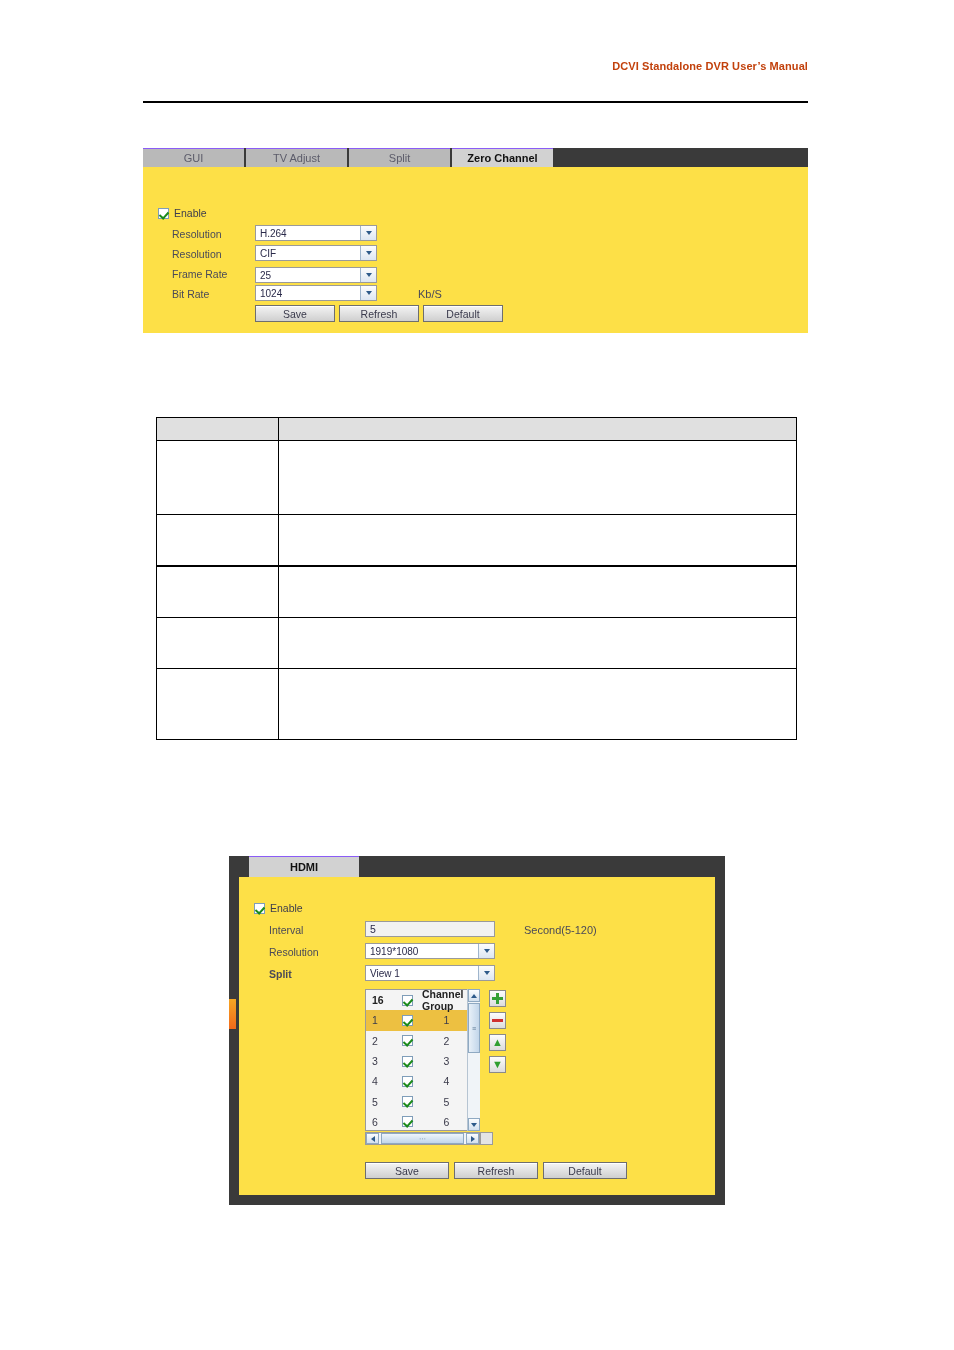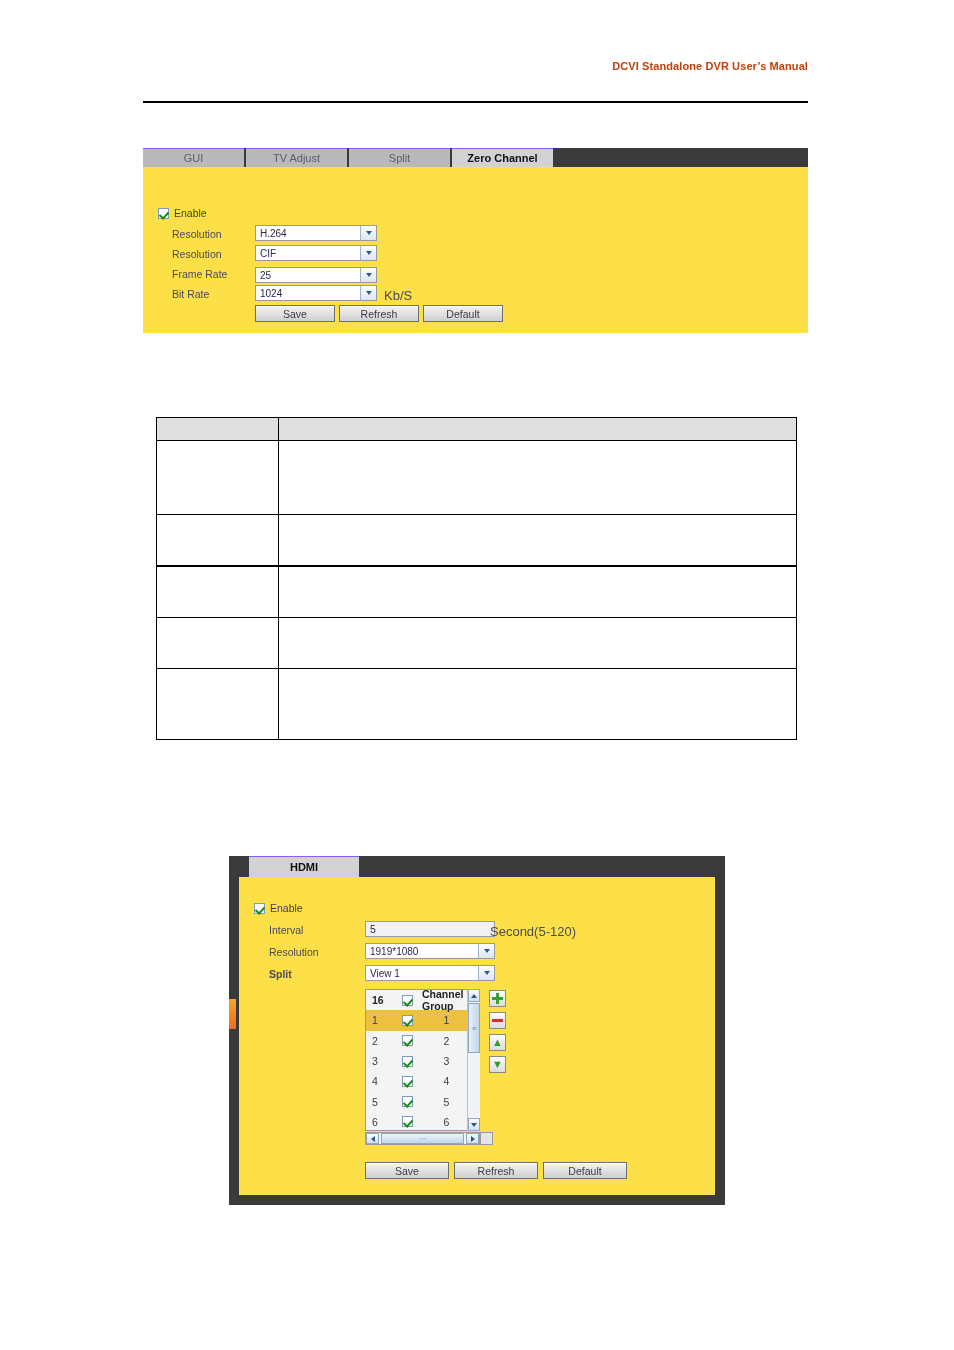--- a/index.html
+++ b/index.html
@@ -130,21 +130,21 @@
   .btn {
     height: 17px;
     background: linear-gradient(#f4f4f4, #cfcfcf);
     border: 1px solid #6e6e6e;
     box-sizing: border-box;
     font-size: 10.5px;
     color: #3a3a4c;
     display: flex; align-items: center; justify-content: center;
     box-shadow: inset 0 1px 0 #ffffff;
   }
-  .unit { font-size: 13px; color: #4a4a58; }
+  .unit { font-size: 11px; color: #4a4a58; margin-left: 34px; }
 
   
   #spec-table {
     position: absolute;
     left: 156px; top: 417px;
     width: 641px;
     border-collapse: collapse;
     table-layout: fixed;
   }
   #spec-table td {

